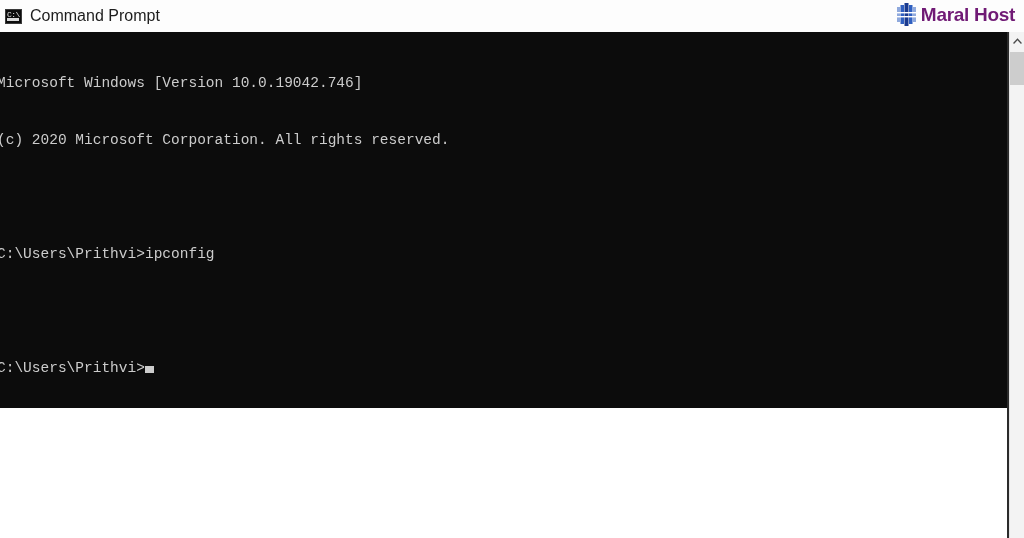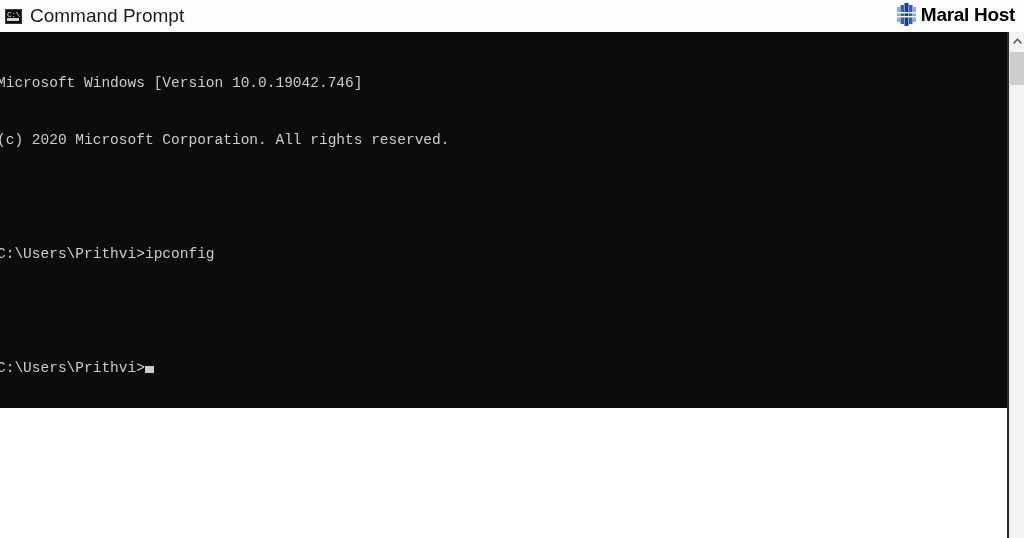--- a/index.html
+++ b/index.html
@@ -61,21 +61,21 @@
   }
   .cmd-icon .barline {
     position: absolute;
     left: 1px;
     bottom: 2px;
     width: 12px;
     height: 3px;
     background: #d8d8d8;
   }
   .titlebar-title {
-    font-size: 19px;
+    font-size: 16px;
     color: #1d1d1d;
     white-space: nowrap;
   }
 
   .brand {
     position: absolute;
     right: 9px;
     top: 3px;
     display: flex;
     align-items: center;
@@ -83,21 +83,21 @@
   }
   .brand-mark {
     width: 22px;
     height: 24px;
     position: relative;
     flex: none;
   }
   .brand-text {
     font-size: 19px;
     font-weight: bold;
-    color: #000000;
+    color: #701a75;
     letter-spacing: -0.3px;
     white-space: nowrap;
   }
 
   
   .console {
     position: absolute;
     left: 0;
     top: 32px;
     width: 1007px;

